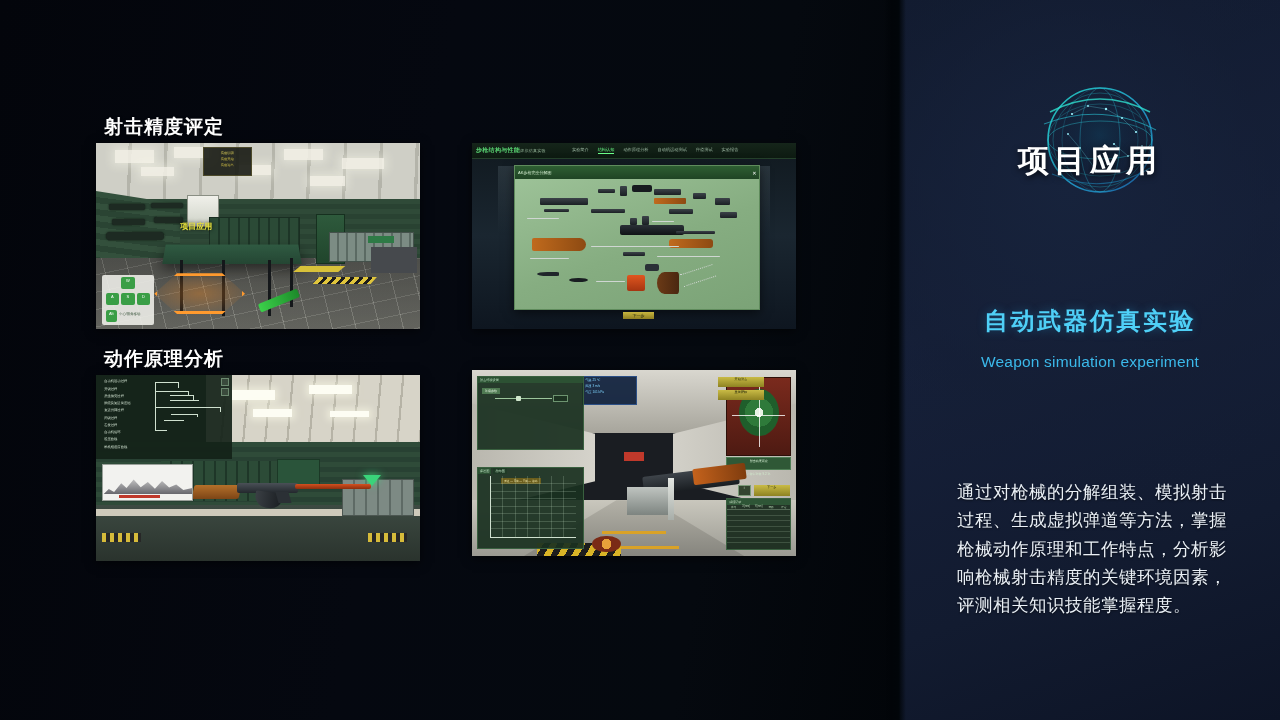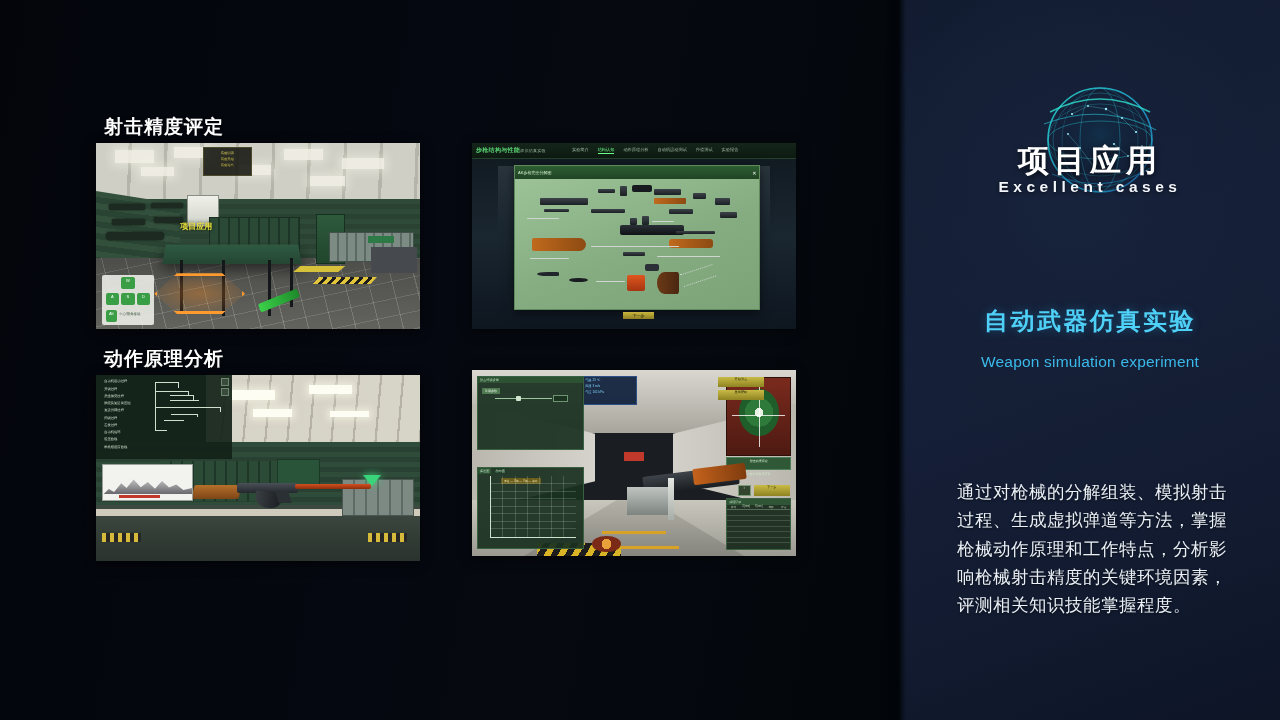--- a/index.html
+++ b/index.html
@@ -755,17 +755,16 @@
       </g>
       <g stroke="#6fe6f5" stroke-width=".5" opacity=".55" fill="none">
         <path d="M62 36 L78 28 L96 31 L112 40 L126 54"></path>
         <path d="M58 56 L70 70 L86 92"></path>
         <path d="M104 66 L118 78"></path>
       </g>
     </svg>
   </div>
 
   <div id="brand-cn">项目应用</div>
-  <div id="brand-en">Excellent cases</div>
   <div id="r-title">自动武器仿真实验</div>
   <div id="r-subtitle">Weapon simulation experiment</div>
   <div id="r-body">通过对枪械的分解组装、模拟射击过程、生成虚拟弹道等方法，掌握枪械动作原理和工作特点，分析影响枪械射击精度的关键环境因素，评测相关知识技能掌握程度。</div>
 </div>
 
 </body></html>

